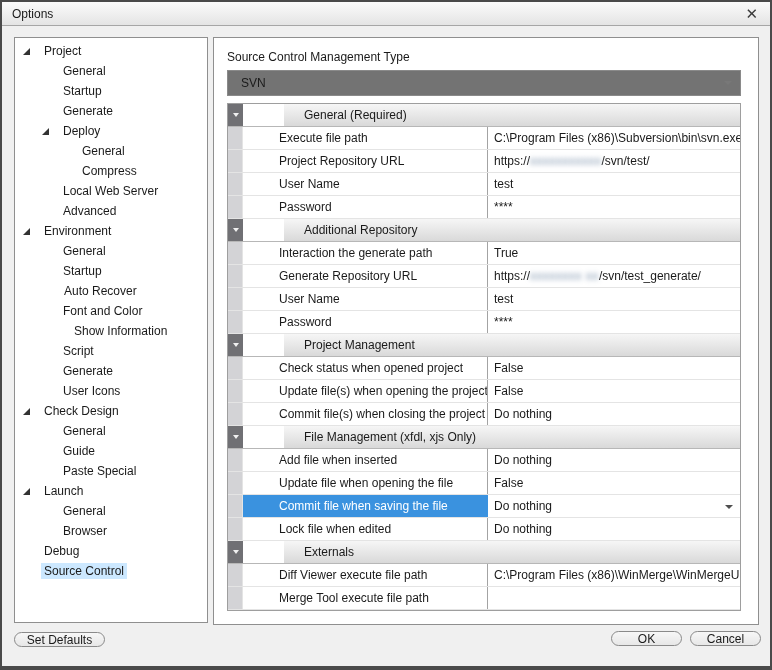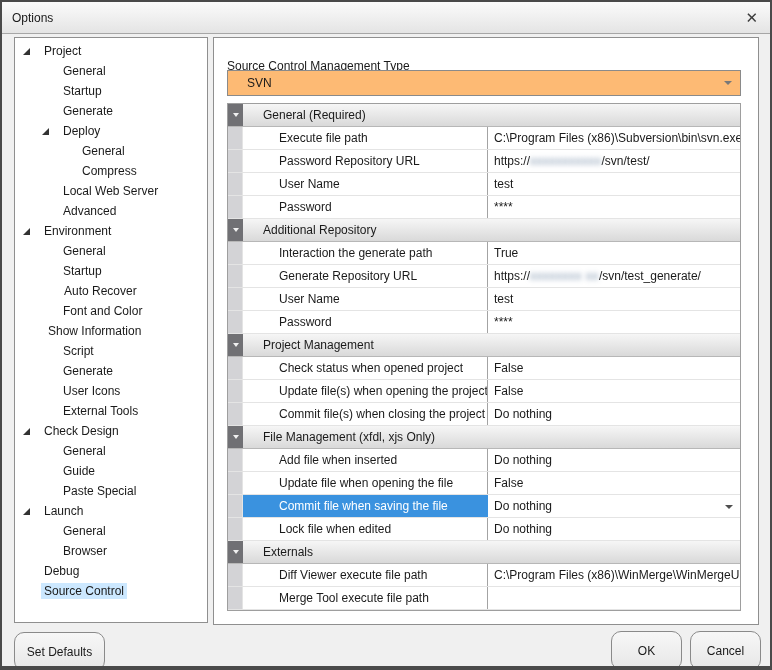--- a/index.html
+++ b/index.html
@@ -3,60 +3,60 @@
 <meta charset="utf-8">
 <style>
   html,body{margin:0;padding:0;background:#d9d9d9;}
   .window{
     position:relative;width:772px;height:670px;box-sizing:border-box;
     background:#f0f0f0;border:2px solid #4a4a4a;border-bottom-width:4px;
     font-family:"Liberation Sans",sans-serif;font-size:12px;color:#1a1a1a;
     overflow:hidden;
   }
   
-  .titlebar{position:absolute;left:0;right:0;top:0;height:32px;
+  .titlebar{position:absolute;left:0;right:0;top:0;height:24px;
     background:linear-gradient(#fbfbfb,#e4e4e4);border-bottom:1px solid #a6a6a6;
     display:flex;align-items:center;justify-content:space-between;padding:0 10px;box-sizing:border-box;}
   .title{font-size:12px;color:#1a1a1a;}
   .close-x{font-size:15px;color:#3c3c3c;cursor:default;line-height:1;padding:0 2px;}
   
   .tree-panel{position:absolute;left:12px;top:35px;width:194px;height:586px;
     background:#fff;border:1px solid #8f8f8f;box-sizing:border-box;overflow:hidden;padding-top:3px;}
   .titem{height:20px;display:flex;align-items:center;white-space:nowrap;}
   .tri-slot{width:18px;flex:0 0 18px;display:flex;align-items:center;}
   .tri{width:0;height:0;border-left:7px solid transparent;border-bottom:7px solid #333;}
   .tlabel{padding:1px 3px;}
   .titem.selected .tlabel{background:#cce8ff;}
   
   .right-panel{position:absolute;left:211px;top:35px;width:546px;height:588px;
     background:#fff;border:1px solid #8f8f8f;box-sizing:border-box;}
-  .scm-label{position:absolute;left:13px;top:12px;margin-top:9px;}
+  .scm-label{position:absolute;left:13px;top:12px;}
   .combo{position:absolute;left:13px;top:32px;width:514px;height:26px;box-sizing:border-box;
-    background:#fdba74;border:1px solid #8a8a8a;display:flex;align-items:center;padding:0 8px 0 19px;
+    background:#737373;border:1px solid #8a8a8a;display:flex;align-items:center;padding:0 8px 0 13px;
     justify-content:space-between;}
   .combo-arrow{width:0;height:0;border-left:4px solid transparent;border-right:4px solid transparent;border-top:4px solid #787878;}
   .grid{position:absolute;left:13px;top:65px;width:514px;height:508px;box-sizing:border-box;
     border:1px solid #9e9e9e;overflow:hidden;background:#fff;}
   .grow{display:flex;height:23px;box-sizing:border-box;border-bottom:1px solid #e4e4e4;}
   .gutter-cell{flex:0 0 15px;width:15px;background:#d3d3d6;border-right:1px solid #e4e4e4;box-sizing:border-box;
     display:flex;align-items:center;justify-content:center;}
-  .grow.header{border-bottom:1px solid #b7b7b7;}
+  .grow.header{border-bottom:1px solid #b7b7b7;gap:41px;}
   .grow.header .gutter-cell{background:#707074;border-right:none;}
   .harrow{width:0;height:0;border-left:3px solid transparent;border-right:3px solid transparent;border-top:4px solid #f0f0f0;}
   .header-cell{flex:1;background:linear-gradient(#f6f6f6,#d9d9d9);display:flex;align-items:center;
     padding-left:20px;white-space:nowrap;overflow:hidden;}
   .label-cell{flex:0 0 245px;width:245px;box-sizing:border-box;padding-left:36px;display:flex;align-items:center;
     border-right:1px solid #a3a3a3;white-space:nowrap;overflow:hidden;}
   .value-cell{flex:1;display:flex;align-items:center;padding-left:6px;white-space:nowrap;overflow:hidden;position:relative;}
   .grow.selected .label-cell{background:#3a92df;color:#fff;border-right-color:#3a92df;}
   .dd-arrow{position:absolute;right:7px;top:10px;width:0;height:0;
     border-left:4px solid transparent;border-right:4px solid transparent;border-top:4px solid #4f4f4f;}
   .redacted{filter:blur(2.5px);color:#7d93ad;letter-spacing:.5px;}
   
-  .btn{position:absolute;height:39px;box-sizing:border-box;border:1px solid #8a8a8a;border-radius:10px;
+  .btn{position:absolute;height:15px;box-sizing:border-box;border:1px solid #8a8a8a;border-radius:10px;
     background:linear-gradient(#f7f7f7,#e7e7e7);display:flex;align-items:center;justify-content:center;
     font-family:inherit;font-size:12px;color:#1a1a1a;}
   .btn-defaults{left:12px;top:630px;width:91px;}
   .btn-ok{left:609px;top:629px;width:71px;}
   .btn-cancel{left:688px;top:629px;width:71px;}
 </style>
 </head>
 <body>
 
 <div class="window">
@@ -122,39 +122,35 @@
         <span class="tlabel">Startup</span>
       </div>
       <div class="titem" style="padding-left: 28px;">
         <span class="tri-slot"></span>
         <span class="tlabel">Auto Recover</span>
       </div>
       <div class="titem" style="padding-left: 27px;">
         <span class="tri-slot"></span>
         <span class="tlabel">Font and Color</span>
       </div>
-      <div class="titem" style="padding-left: 12px;">
+      <div class="titem" style="padding-left: 38px;">
         <span class="tri-slot"></span>
         <span class="tlabel">Show Information</span>
       </div>
       <div class="titem" style="padding-left: 27px;">
         <span class="tri-slot"></span>
         <span class="tlabel">Script</span>
       </div>
       <div class="titem" style="padding-left: 27px;">
         <span class="tri-slot"></span>
         <span class="tlabel">Generate</span>
       </div>
       <div class="titem" style="padding-left: 27px;">
         <span class="tri-slot"></span>
         <span class="tlabel">User Icons</span>
-      </div>
-      <div class="titem" style="padding-left: 27px;">
-        <span class="tri-slot"></span>
-        <span class="tlabel">External Tools</span>
       </div>
       <div class="titem" style="padding-left: 8px;">
         <span class="tri-slot">
           <span class="tri"></span>
         </span>
         <span class="tlabel">Check Design</span>
       </div>
       <div class="titem" style="padding-left: 27px;">
         <span class="tri-slot"></span>
         <span class="tlabel">General</span>
@@ -206,21 +202,21 @@
         </div>
         <div class="grow prop">
           <div class="gutter-cell"></div>
           <div class="label-cell">Execute file path</div>
           <div class="value-cell">
             <span>C:\Program Files (x86)\Subversion\bin\svn.exe</span>
           </div>
         </div>
         <div class="grow prop">
           <div class="gutter-cell"></div>
-          <div class="label-cell">Password Repository URL</div>
+          <div class="label-cell">Project Repository URL</div>
           <div class="value-cell">
             <span>https://</span>
             <span class="redacted">xxxxxxxxxxx</span>
             <span>/svn/test/</span>
           </div>
         </div>
         <div class="grow prop">
           <div class="gutter-cell"></div>
           <div class="label-cell">User Name</div>
           <div class="value-cell">

